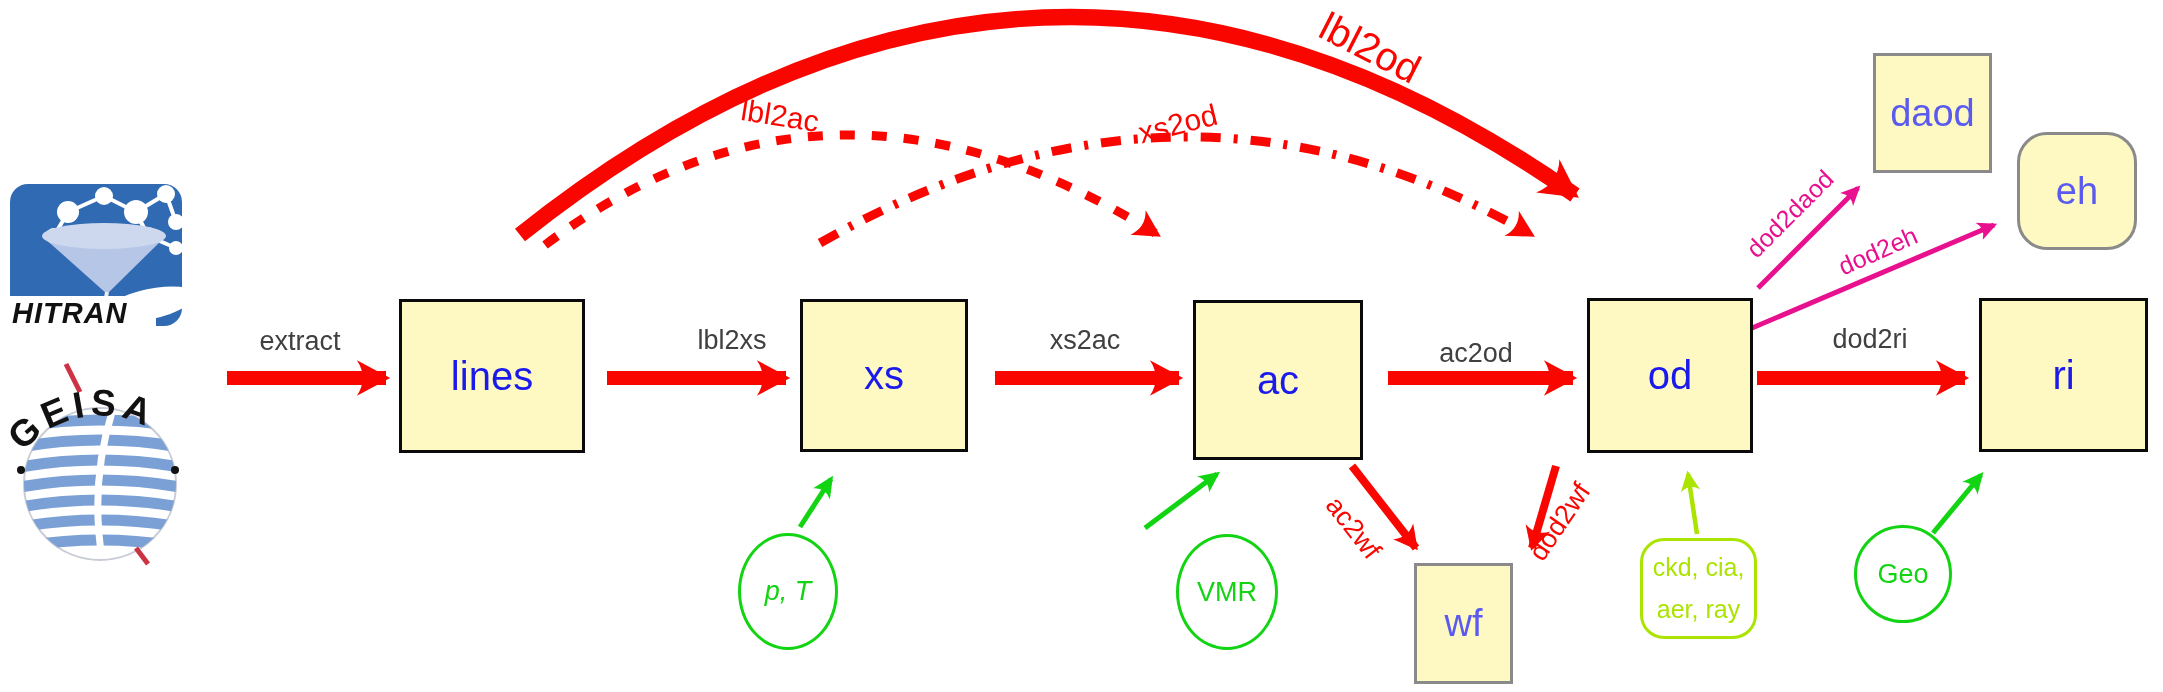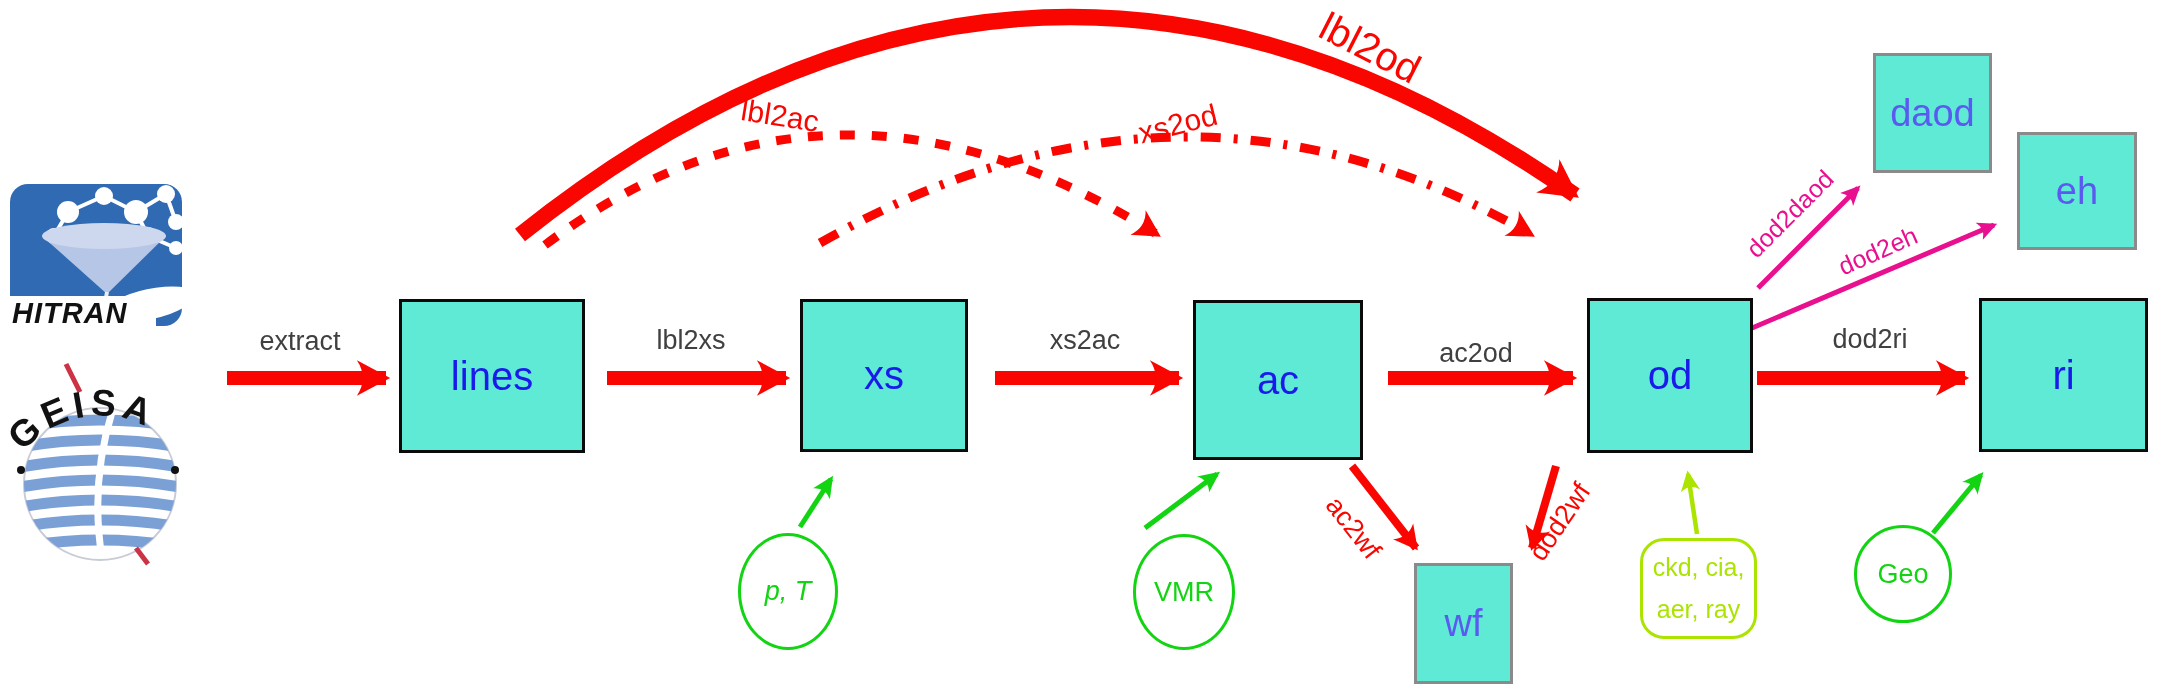--- a/index.html
+++ b/index.html
@@ -3,21 +3,21 @@
 <meta charset="utf-8">
 <style>
   html,body{margin:0;padding:0;background:#ffffff;}
   #canvas{
     position:relative;width:2163px;height:692px;background:#ffffff;
     font-family:"Liberation Sans",sans-serif;overflow:hidden;
   }
   svg.layer{position:absolute;left:0;top:0;width:2163px;height:692px;pointer-events:none;}
   .node{
     position:absolute;display:flex;align-items:center;justify-content:center;
-    background:#5eead4;box-sizing:border-box;
+    background:#fef9c3;box-sizing:border-box;
   }
   .node.main{border:3px solid #0a0a0a;color:#1a1aeb;font-size:40px;}
   .node.derived{border:3px solid #8a8a8a;color:#5a5af0;font-size:38px;}
   .flowlabel{
     position:absolute;color:#404040;font-size:27px;white-space:nowrap;
     transform:translate(-50%,-50%);
   }
   .curvelabel{position:absolute;color:#f90600;white-space:nowrap;}
   .maglabel{position:absolute;color:#e8108e;font-size:25px;white-space:nowrap;}
   .difflabel{position:absolute;color:#f90600;font-size:27px;white-space:nowrap;}
@@ -158,47 +158,47 @@
   <div class="node main" style="left:1587px;top:298px;width:166px;height:155px;">
     <span>od</span>
   </div>
   <div class="node main" style="left:1979px;top:298px;width:169px;height:154px;">
     <span>ri</span>
   </div>
 
   <div class="node derived" style="left:1873px;top:53px;width:119px;height:120px;">
     <span>daod</span>
   </div>
-  <div class="node derived" style="left:2017px;top:132px;width:120px;height:118px;">
+  <div class="node derived" style="left:2017px;top:132px;width:120px;height:118px;border-radius:30px;">
     <span>eh</span>
   </div>
   <div class="node derived" style="left:1414px;top:563px;width:99px;height:121px;">
     <span>wf</span>
   </div>
 
   <div class="flowlabel" style="left:300px;top:341px;">extract</div>
-  <div class="flowlabel" style="left:691px;top:340px;text-align:center;">lbl2xs</div>
+  <div class="flowlabel" style="left:732px;top:340px;text-align:center;">lbl2xs</div>
   <div class="flowlabel" style="left:1085px;top:340px;">xs2ac</div>
   <div class="flowlabel" style="left:1476px;top:339px;margin-top:14px;">ac2od</div>
   <div class="flowlabel" style="left:1870px;top:339px;">dod2ri</div>
 
   <div class="curvelabel" style="left:1370px;top:48px;font-size:40px;transform:translate(-50%,-50%) rotate(27deg);">lbl2od</div>
   <div class="curvelabel" style="left:780px;top:116px;font-size:30px;transform:translate(-50%,-50%) rotate(9deg);">lbl2ac</div>
   <div class="curvelabel" style="left:1178px;top:124px;font-size:30px;transform:translate(-50%,-50%) rotate(-14deg);">xs2od</div>
 
   <div class="difflabel" style="left:1353px;top:528px;transform:translate(-50%,-50%) rotate(52deg);">ac2wf</div>
   <div class="difflabel" style="left:1560px;top:522px;transform:translate(-50%,-50%) rotate(-56deg);">dod2wf</div>
 
   <div class="maglabel" style="left:1790px;top:214px;transform:translate(-50%,-50%) rotate(-45deg);">dod2daod</div>
   <div class="maglabel" style="left:1878px;top:251px;transform:translate(-50%,-50%) rotate(-24deg);">dod2eh</div>
 
   <div class="gcircle" style="left:738px;top:533px;width:100px;height:117px;font-style:italic;">
     <span>p, T</span>
   </div>
-  <div class="gcircle" style="left:1133px;top:534px;width:102px;height:116px;">
+  <div class="gcircle" style="left:1176px;top:534px;width:102px;height:116px;">
     <span>VMR</span>
   </div>
   <div class="gcircle" style="left:1854px;top:525px;width:98px;height:98px;">
     <span>Geo</span>
   </div>
   <div class="ckdbox" style="left:1640px;top:538px;width:117px;height:101px;">
     <span>ckd, cia,</span>
     <span>aer, ray</span>
   </div>
 

